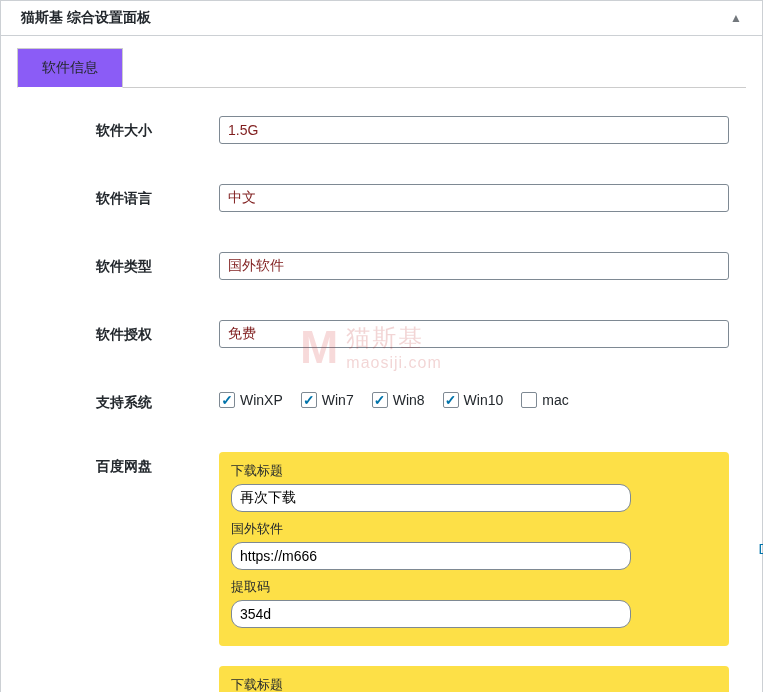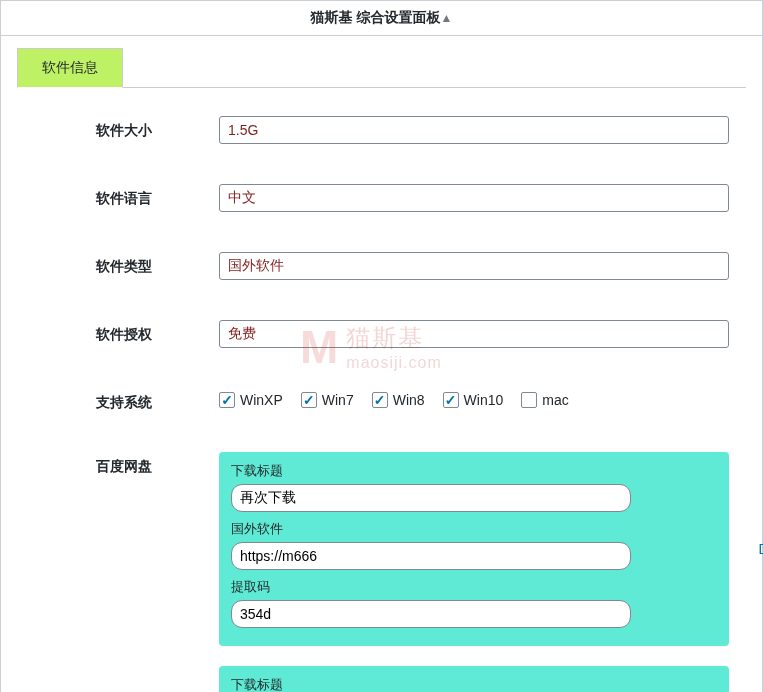--- a/index.html
+++ b/index.html
@@ -15,23 +15,23 @@
       width: 763px;
       height: 692px;
       overflow: hidden;
     }
     .panel {
       border: 1px solid #ccd0d4;
       background: #fff;
     }
     .panel-header {
       display: flex;
-      justify-content: center;
-      align-items: center;
-      padding: 8px 12px;
+      justify-content: space-between;
+      align-items: center;
+      padding: 8px 20px;
       border-bottom: 1px solid #ccd0d4;
     }
     .panel-title {
       font-weight: 600;
       font-size: 14px;
     }
     .toggle-icon {
       color: #72777c;
       font-size: 12px;
       cursor: pointer;
@@ -47,21 +47,21 @@
     .tab {
       padding: 10px 24px;
       background: #f8f8f8;
       border: 1px solid #ccc;
       border-bottom: none;
       margin-bottom: -1px;
       cursor: pointer;
       font-size: 14px;
     }
     .tab.active {
-      background: #bef264;
+      background: #8b5cf6;
       border-bottom: 1px solid #fff;
     }
     .form-row {
       display: flex;
       align-items: flex-start;
       margin-bottom: 40px;
       padding-left: 12px;
     }
     .form-label {
       width: 190px;
@@ -123,21 +123,21 @@
     .download-section {
       display: flex;
       align-items: flex-start;
       padding-left: 12px;
     }
     .download-groups {
       flex: 1;
       max-width: 510px;
     }
     .download-group {
-      background: #5eead4;
+      background: #fde047;
       border-radius: 4px;
       padding: 10px 12px;
       margin-bottom: 20px;
       position: relative;
     }
     .download-field {
       margin-bottom: 8px;
     }
     .download-field:last-child {
       margin-bottom: 0;

